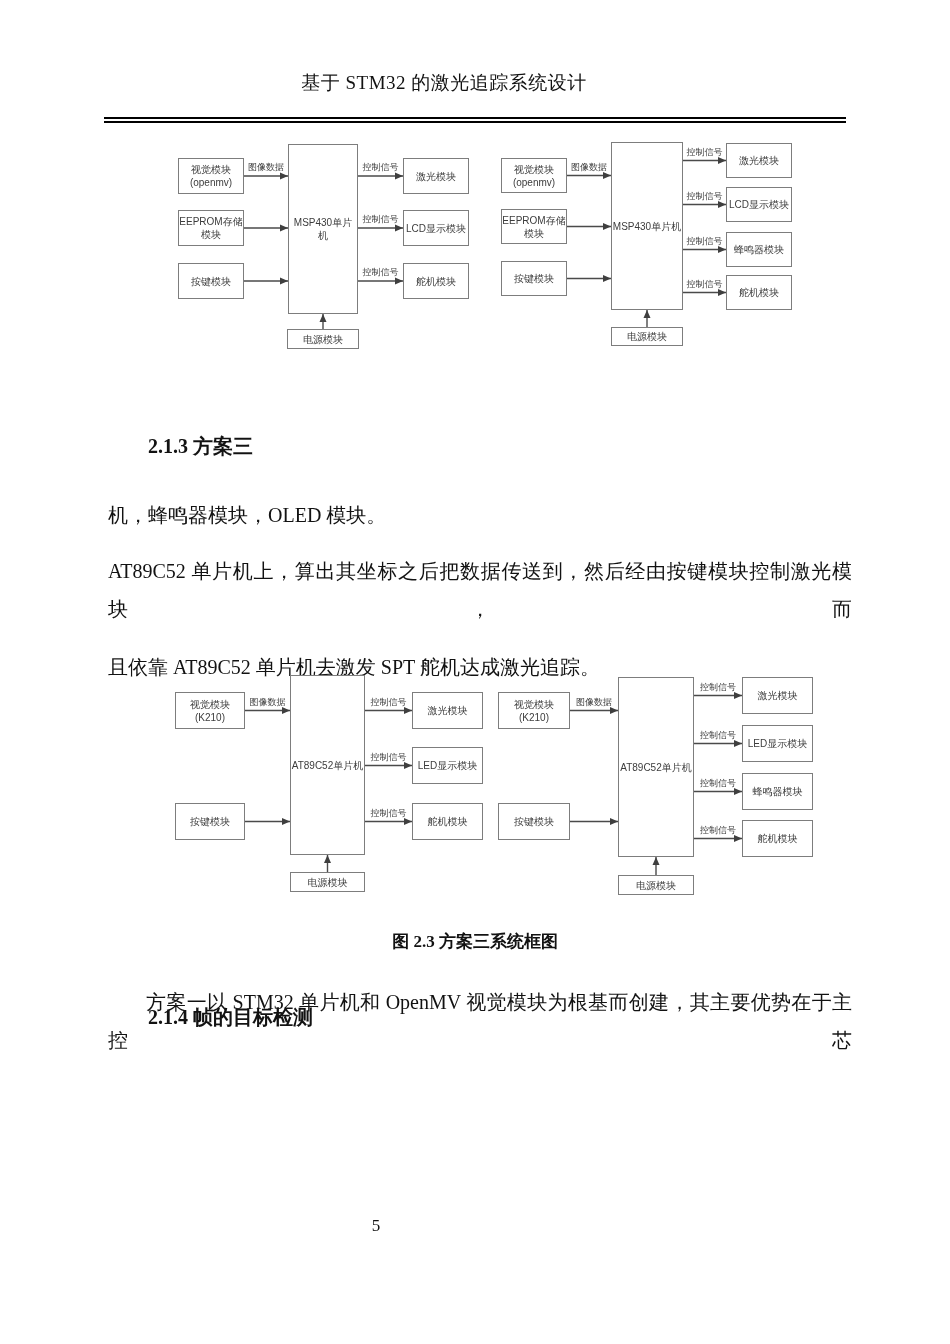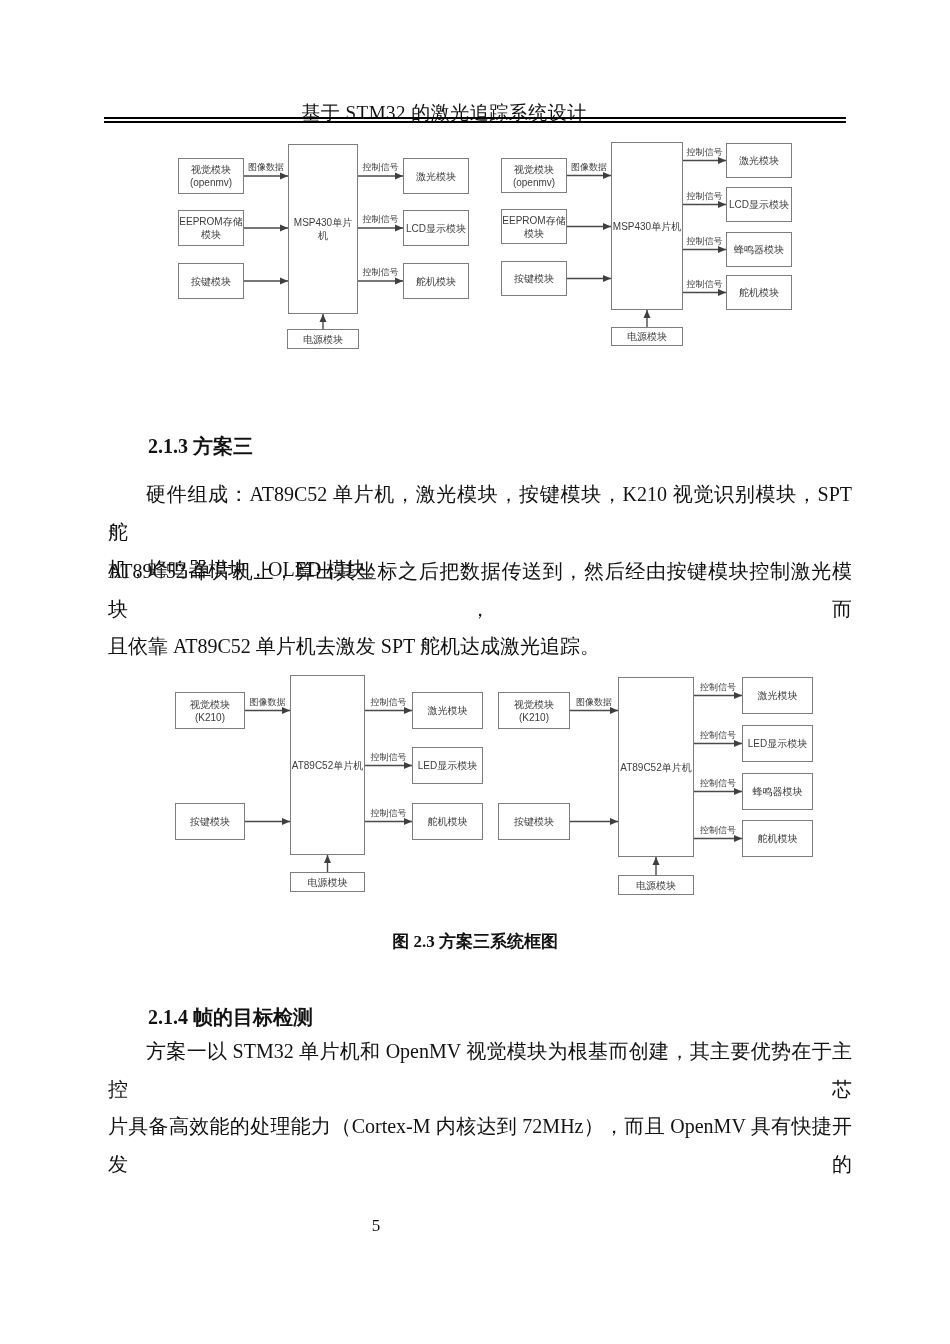--- a/index.html
+++ b/index.html
@@ -1,36 +1,36 @@
 <!DOCTYPE html>
 <html><head>
 <meta charset="utf-8">
 <style>
   * { margin:0; padding:0; box-sizing:border-box; }
   html,body { background:#ffffff; }
   body { width:950px; height:1344px; position:relative; font-family:"Liberation Serif", serif; color:#121212; }
   .page { position:absolute; left:0; top:0; width:950px; height:1344px; background:#ffffff; overflow:hidden; }
 
-  .header-title { position:absolute; top:100px; left:0; width:888px; text-align:center; font-size:19px; letter-spacing:0.5px; }
+  .header-title { position:absolute; top:70px; left:0; width:888px; text-align:center; font-size:19px; letter-spacing:0.5px; }
   .header-rule { position:absolute; top:117px; left:104px; width:742px; height:6px; border-top:2px solid #000; border-bottom:2px solid #000; }
 
   .figure { position:absolute; left:0; width:950px; }
   .diagram { position:absolute; }
   .diagram svg { position:absolute; left:0; top:0; }
   .dbox { position:absolute; background:#fff; border:1px solid #7d7d7d; color:#3c3c3c;
           font-family:"Liberation Sans", sans-serif; font-size:10px; line-height:1.3;
           display:flex; align-items:center; justify-content:center; text-align:center; white-space:pre-line; }
   .dlabel { position:absolute; color:#3c3c3c; font-family:"Liberation Sans", sans-serif; font-size:9px; text-align:center; }
 
   .caption { position:absolute; left:0; width:950px; text-align:center; font-weight:bold; font-size:17px; }
   .heading { position:absolute; left:148px; font-weight:bold; font-size:20px; }
   .para { position:absolute; left:108px; width:744px; font-size:20px; }
   .line { line-height:37.5px; text-align:justify; text-align-last:justify; }
   .line.indent { text-indent:38px; }
-  .line.last { text-align-last:left; }
+  .line.last { text-align-last:left;margin-top:21px; }
   .page-number { position:absolute; top:1216px; left:356px; width:40px; text-align:center; font-size:17px; }
 </style>
 </head>
 <body>
 
 <div class="page">
 
   <div class="header-title">基于 STM32 的激光追踪系统设计</div>
   <div class="header-rule"></div>
 
@@ -101,21 +101,20 @@
         <div class="dlabel" style="left: 193px; width: 43px; top: 99.5px;">控制信号</div>
         <div class="dbox" style="left: 236px; top: 140px; width: 66px; height: 35px;">舵机模块</div>
         <div class="dlabel" style="left: 193px; width: 43px; top: 142.5px;">控制信号</div>
         <div class="dbox" style="left: 121px; top: 192px; width: 72px; height: 19px;">电源模块</div>
       </div>
   </div>
 
   <div class="heading" style="top:433px">2.1.3 方案三</div>
 
   <div class="para" style="top:476px">
-    <div class="line indent">硬件组成：AT89C52 单片机，激光模块，按键模块，K210 视觉识别模块，SPT 舵</div>
     <div class="line last">机，蜂鸣器模块，OLED 模块。</div>
   </div>
 
   <div class="para" style="top:553px">
     <div class="line">AT89C52 单片机上，算出其坐标之后把数据传送到，然后经由按键模块控制激光模块，而</div>
     <div class="line last">且依靠 AT89C52 单片机去激发 SPT 舵机达成激光追踪。</div>
   </div>
 
   <div class="figure" style="top:665px;height:240px">
     <div class="diagram" id="diag2" style="left:165px;top:5px;width:330px;height:235px">
@@ -176,20 +175,19 @@
         <div class="dlabel" style="left: 199px; width: 48px; top: 111.5px;">控制信号</div>
         <div class="dbox" style="left: 247px; top: 155px; width: 71px; height: 37px;">舵机模块</div>
         <div class="dlabel" style="left: 199px; width: 48px; top: 158.5px;">控制信号</div>
         <div class="dbox" style="left: 123px; top: 210px; width: 76px; height: 20px;">电源模块</div>
       </div>
   </div>
   <div class="caption" style="top:930px">图 2.3 方案三系统框图</div>
 
   <div class="heading" style="top:1004px">2.1.4 帧的目标检测</div>
 
-  <div class="para" style="top:1033px">
+  <div class="para" style="top:984px">
     <div class="line indent">方案一以 STM32 单片机和 OpenMV 视觉模块为根基而创建，其主要优势在于主控芯</div>
-    <div class="line">片具备高效能的处理能力（Cortex-M 内核达到 72MHz），而且 OpenMV 具有快捷开发的</div>
   </div>
 
   <div class="page-number">5</div>
 
 </div>
 
 </body></html>

